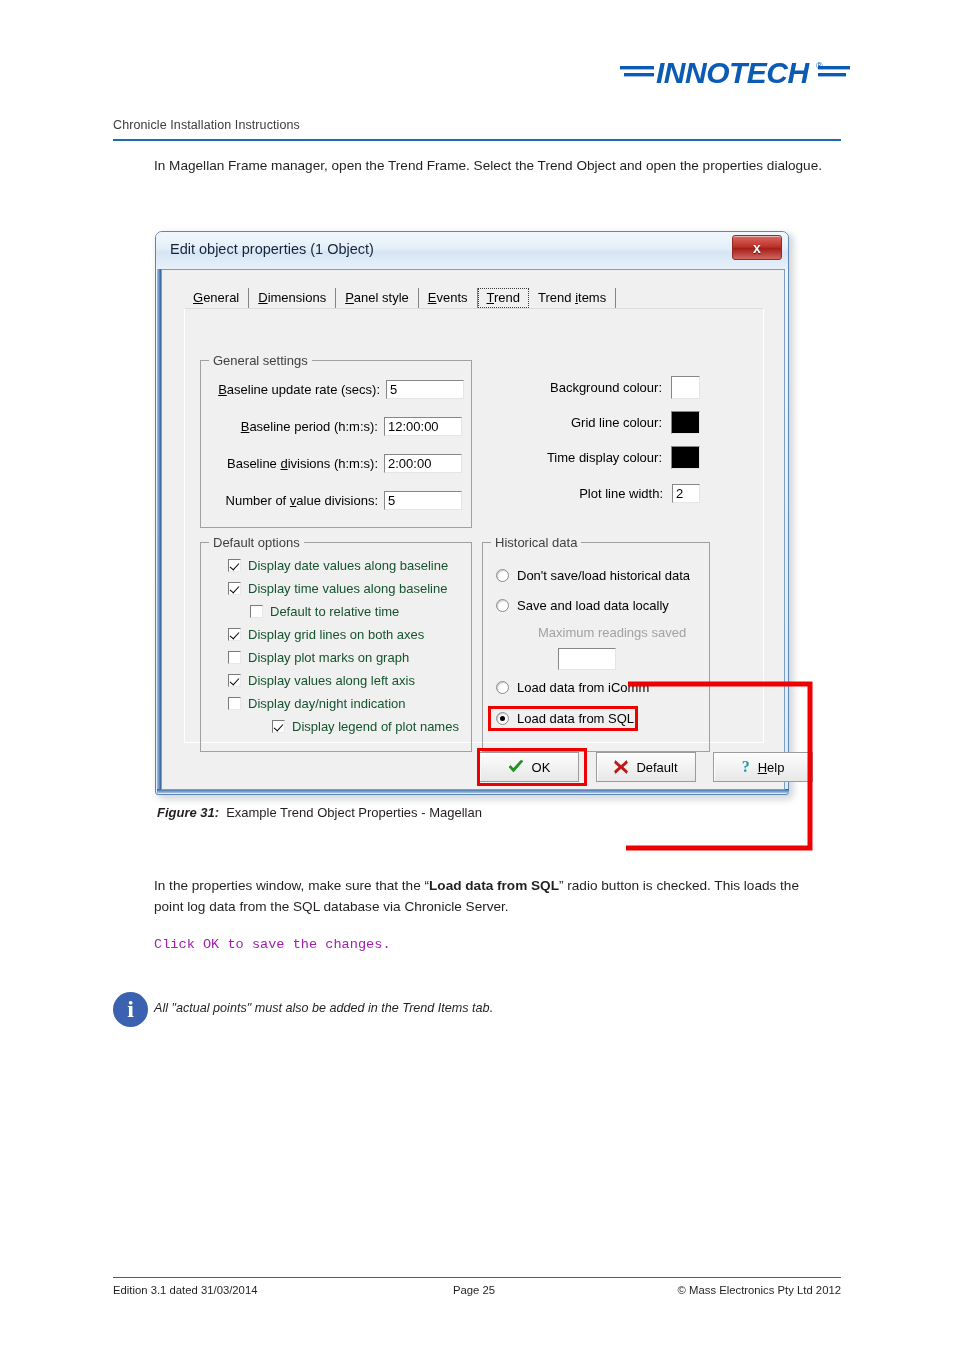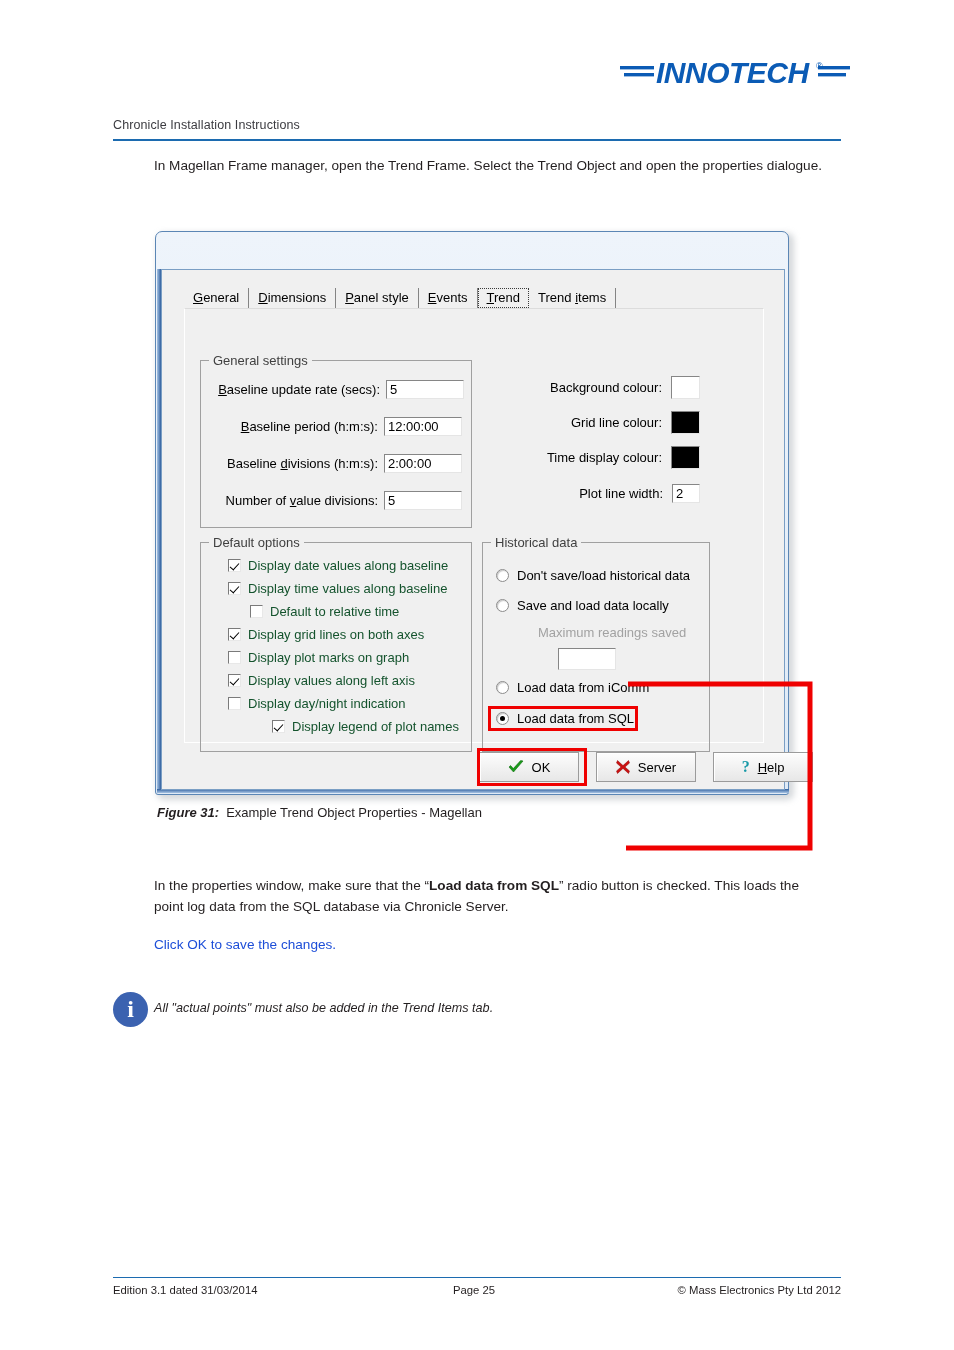--- a/index.html
+++ b/index.html
@@ -35,21 +35,21 @@
     position: absolute; left: 154px; top: 155px; width: 690px;
     font-size: 13.6px; line-height: 21px; color: #231f20;
   }
 
   .para-1 {
     position: absolute; left: 154px; top: 875px; width: 672px;
     font-size: 13.6px; line-height: 21px; color: #231f20;
   }
   .para-2 {
     position: absolute; left: 154px; top: 934px; width: 672px;
-    font-size: 13.6px; line-height: 21px; color: #1d4ed8;
+    font-size: 13.6px; line-height: 21px; color: #a21caf; font-family: Liberation Mono, monospace;
   }
   .para-1 b { font-weight: bold; }
 
   
   .fig-caption {
     position: absolute; left: 157px; top: 805px;
     font-size: 13px; color: #231f20;
   }
   .fig-caption .fig-label {
     font-weight: bold; font-style: italic; margin-right: 7px;
@@ -305,20 +305,26 @@
 </div>
 
 <div class="hdr-title">Chronicle Installation Instructions</div>
 <div class="hdr-rule"></div>
 
 <div class="intro">In Magellan Frame manager, open the Trend Frame. Select the Trend Object and open the properties dialogue.</div>
 
 <div class="dlg-shadow"></div>
 <div class="dialog">
 
+  <div class="dlg-titlebar">
+    <div class="dlg-title">Edit object properties (1 Object)</div>
+    <div class="dlg-close">
+      <span>x</span>
+    </div>
+  </div>
 
   <div class="aero-edge-l"></div>
   <div class="aero-edge-b"></div>
 
   <div class="dlg-client">
 
     <div class="tabstrip">
       <div class="tab"><u>G</u>eneral</div>
       <div class="tab"><u>D</u>imensions</div>
       <div class="tab"><u>P</u>anel style</div>
@@ -431,21 +437,21 @@
       <div class="btn" id="btn-ok">
         <svg class="ic-check" viewBox="0 0 16 14">
           <path d="M1 7 L5.5 12 L15 1 L12.6 0.6 L5.3 8.6 L2.6 5.6 Z" fill="#1a9c1a" stroke="#0d6b0d" stroke-width="0.6"></path>
         </svg>
         <span>OK</span>
       </div>
       <div class="btn" id="btn-cancel">
         <svg class="ic-x" viewBox="0 0 14 14">
           <path d="M1.5 0.5 L7 5.6 L12.5 0.5 L13.5 3 L9 7 L13.5 11 L12.5 13.5 L7 8.4 L1.5 13.5 L0.5 11 L5 7 L0.5 3 Z" fill="#cc1111" stroke="#8d0b0b" stroke-width="0.5"></path>
         </svg>
-        <span>Server</span>
+        <span>Default</span>
       </div>
       <div class="btn" id="btn-help">
         <span class="ic-q">?</span>
         <span><u>H</u>elp</span>
       </div>
     </div>
     <div class="hl-ok"></div>
 
   </div>
 </div>

